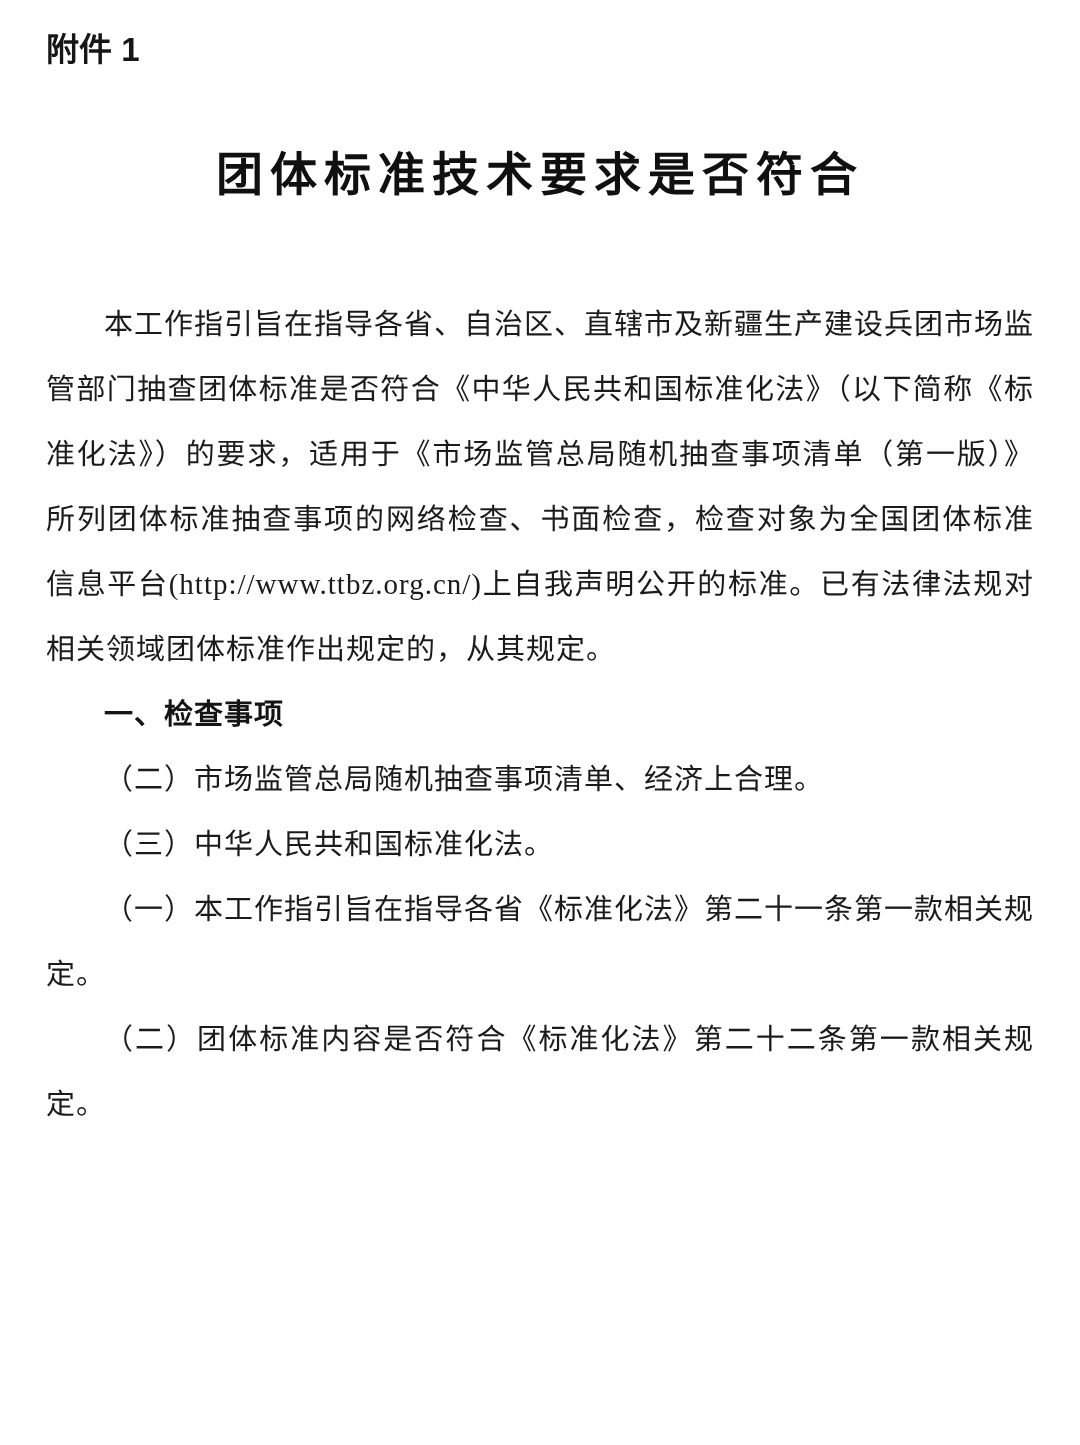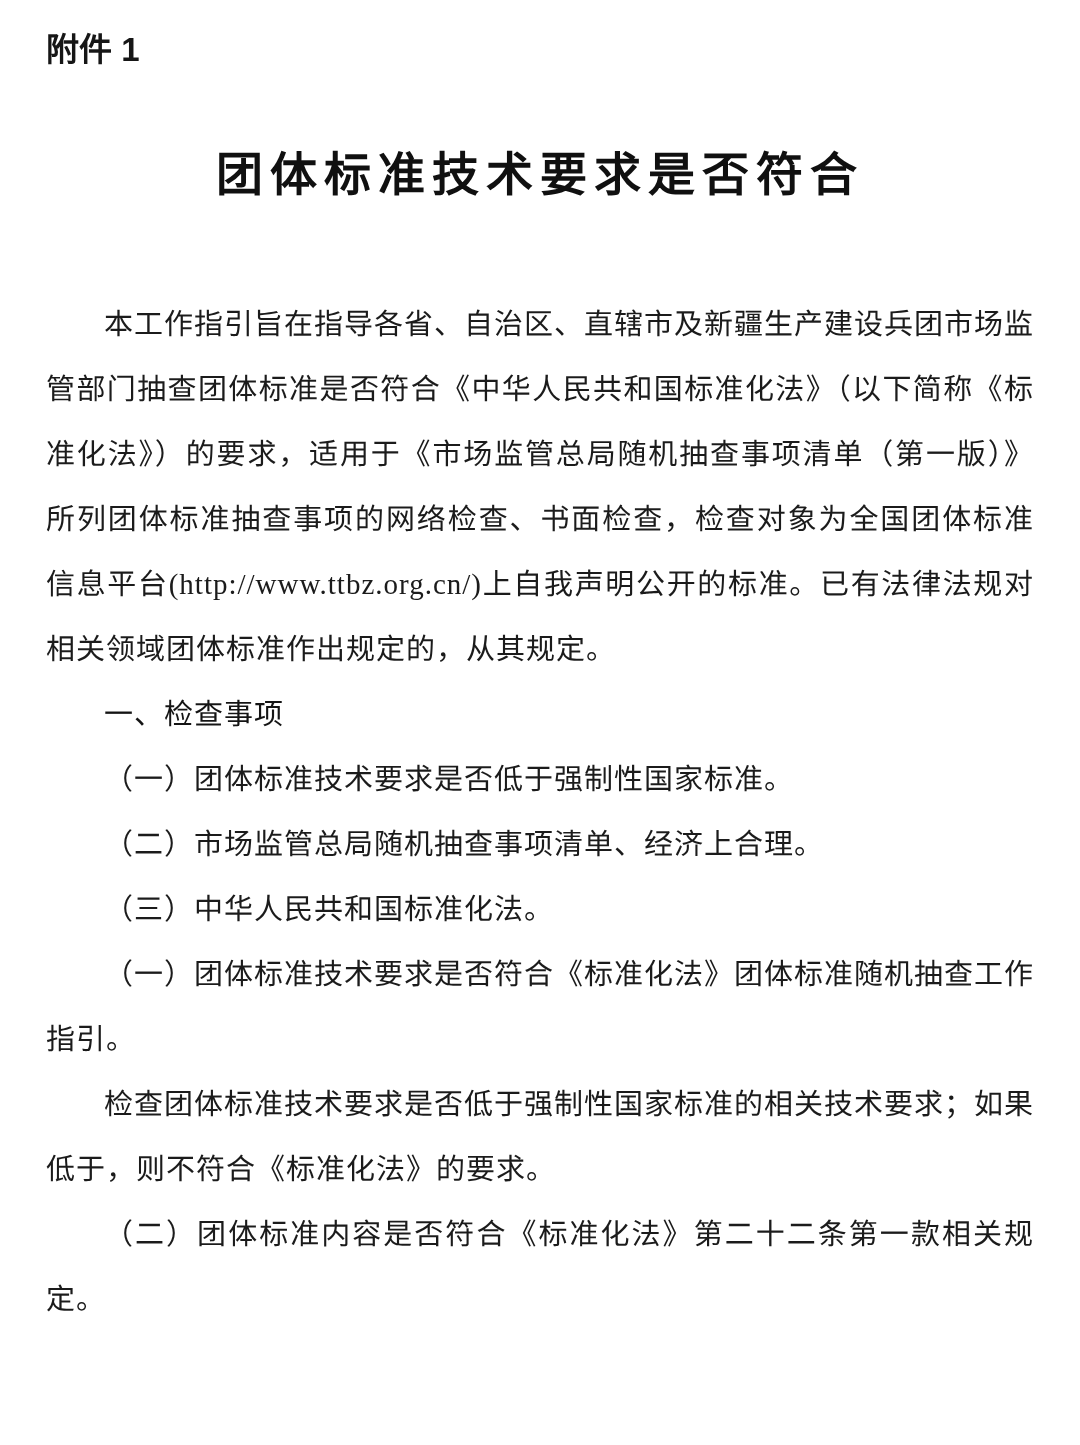--- a/index.html
+++ b/index.html
@@ -44,44 +44,42 @@
     font-size: 29px;
     line-height: 65px;
     letter-spacing: 1px;
     text-indent: 2em;
     text-align: justify;
     text-justify: inter-ideograph;
     color: #1b1b1b;
   }
   .doc-body p.section-heading {
     font-family: "Liberation Sans", sans-serif;
-    font-weight: normal;
+    font-weight: bold;
     text-align: left;
     color: #141414;
   }
 </style>
 </head>
 <body>
 
 <div class="page">
   <div class="attachment">附件 1</div>
 
   <h1 class="doc-title">团体标准技术要求是否符合</h1>
 
   <div class="doc-body">
     <p class="body-text">本工作指引旨在指导各省、自治区、直辖市及新疆生产建设兵团市场监管部门抽查团体标准是否符合《中华人民共和国标准化法》（以下简称《标准化法》）的要求，适用于《市场监管总局随机抽查事项清单（第一版）》所列团体标准抽查事项的网络检查、书面检查，检查对象为全国团体标准信息平台(http://www.ttbz.org.cn/)上自我声明公开的标准。已有法律法规对相关领域团体标准作出规定的，从其规定。</p>
 
     <p class="section-heading">一、检查事项</p>
 
-    <p class="body-text">（一）团体标准技术要求是否低于强制性国家标准。</p>
 
     <p class="body-text">（二）市场监管总局随机抽查事项清单、经济上合理。</p>
 
     <p class="body-text">（三）中华人民共和国标准化法。</p>
 
 
-    <p class="body-text">（一）团体标准技术要求是否符合《标准化法》团体标准随机抽查工作指引。</p>
+    <p class="body-text">（一）本工作指引旨在指导各省《标准化法》第二十一条第一款相关规定。</p>
 
-    <p class="body-text">检查团体标准技术要求是否低于强制性国家标准的相关技术要求；如果低于，则不符合《标准化法》的要求。</p>
 
     <p class="body-text">（二）团体标准内容是否符合《标准化法》第二十二条第一款相关规定。</p>
   </div>
 </div>
 
 </body></html>

